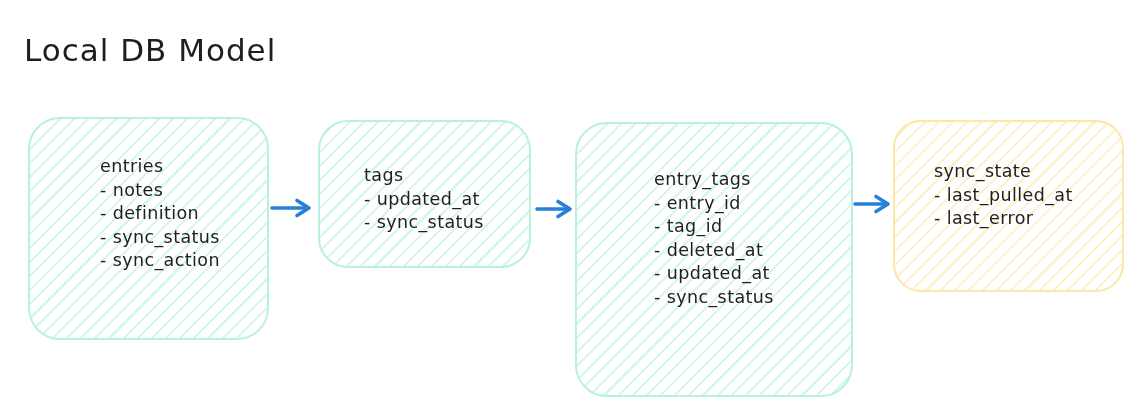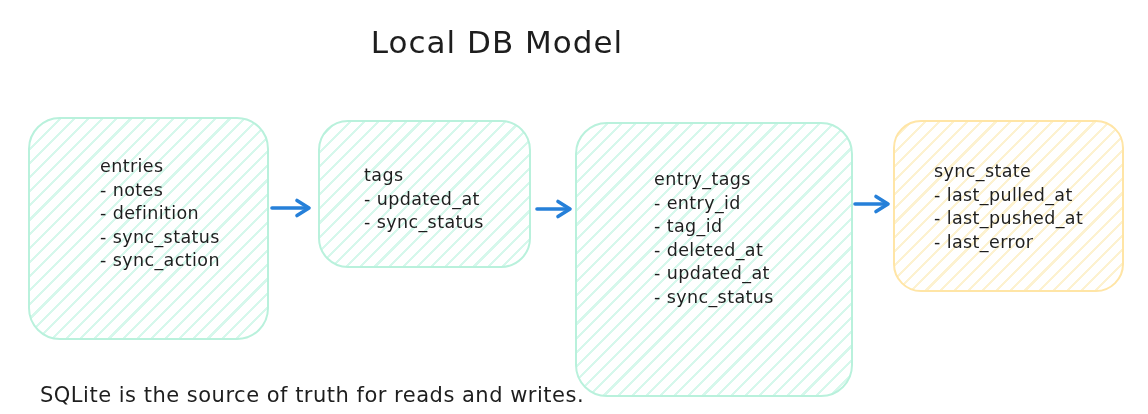--- a/index.html
+++ b/index.html
@@ -11,28 +11,29 @@
     position: relative;
     width: 1148px;
     height: 414px;
     background: #ffffff;
     overflow: hidden;
     font-family: "DejaVu Sans", "Liberation Sans", sans-serif;
     color: var(--text, #1e1e1e);
   }
   .title {
     position: absolute;
-    top: 24px;
+    top: 32px;
     left: 0;
     width: 994px;
-    text-align: center;
+    text-align: left;
     font-size: 31px;
     letter-spacing: 1px;
     font-weight: 500;
     color: var(--text, #1e1e1e);
+    padding-left: 24px;
   }
   .caption {
     position: absolute;
     left: 40px;
     top: 383px;
     font-size: 21px;
     letter-spacing: 0.5px;
     color: var(--text, #1e1e1e);
     white-space: nowrap;
   }
@@ -138,21 +139,19 @@
       <line x1="2" y1="11" x2="31" y2="11" stroke="currentColor" stroke-width="3.6" stroke-linecap="round"></line>
       <polyline points="23,3.5 35,11 23,18.5" fill="none" stroke="currentColor" stroke-width="3.6" stroke-linecap="round" stroke-linejoin="round"></polyline>
     </svg>
   </div>
 
   <div class="box yellow box4">
     <div class="box-text">
       <div>sync_state</div>
       <div>
           <div class="field">- last_pulled_at</div>
-          <div class="field">- last_pushed_at</div>
           <div class="field">- last_error</div>
         </div>
     </div>
   </div>
 
-  <div class="caption">SQLite is the source of truth for reads and writes.</div>
 
 </div>
 
 </body></html>

